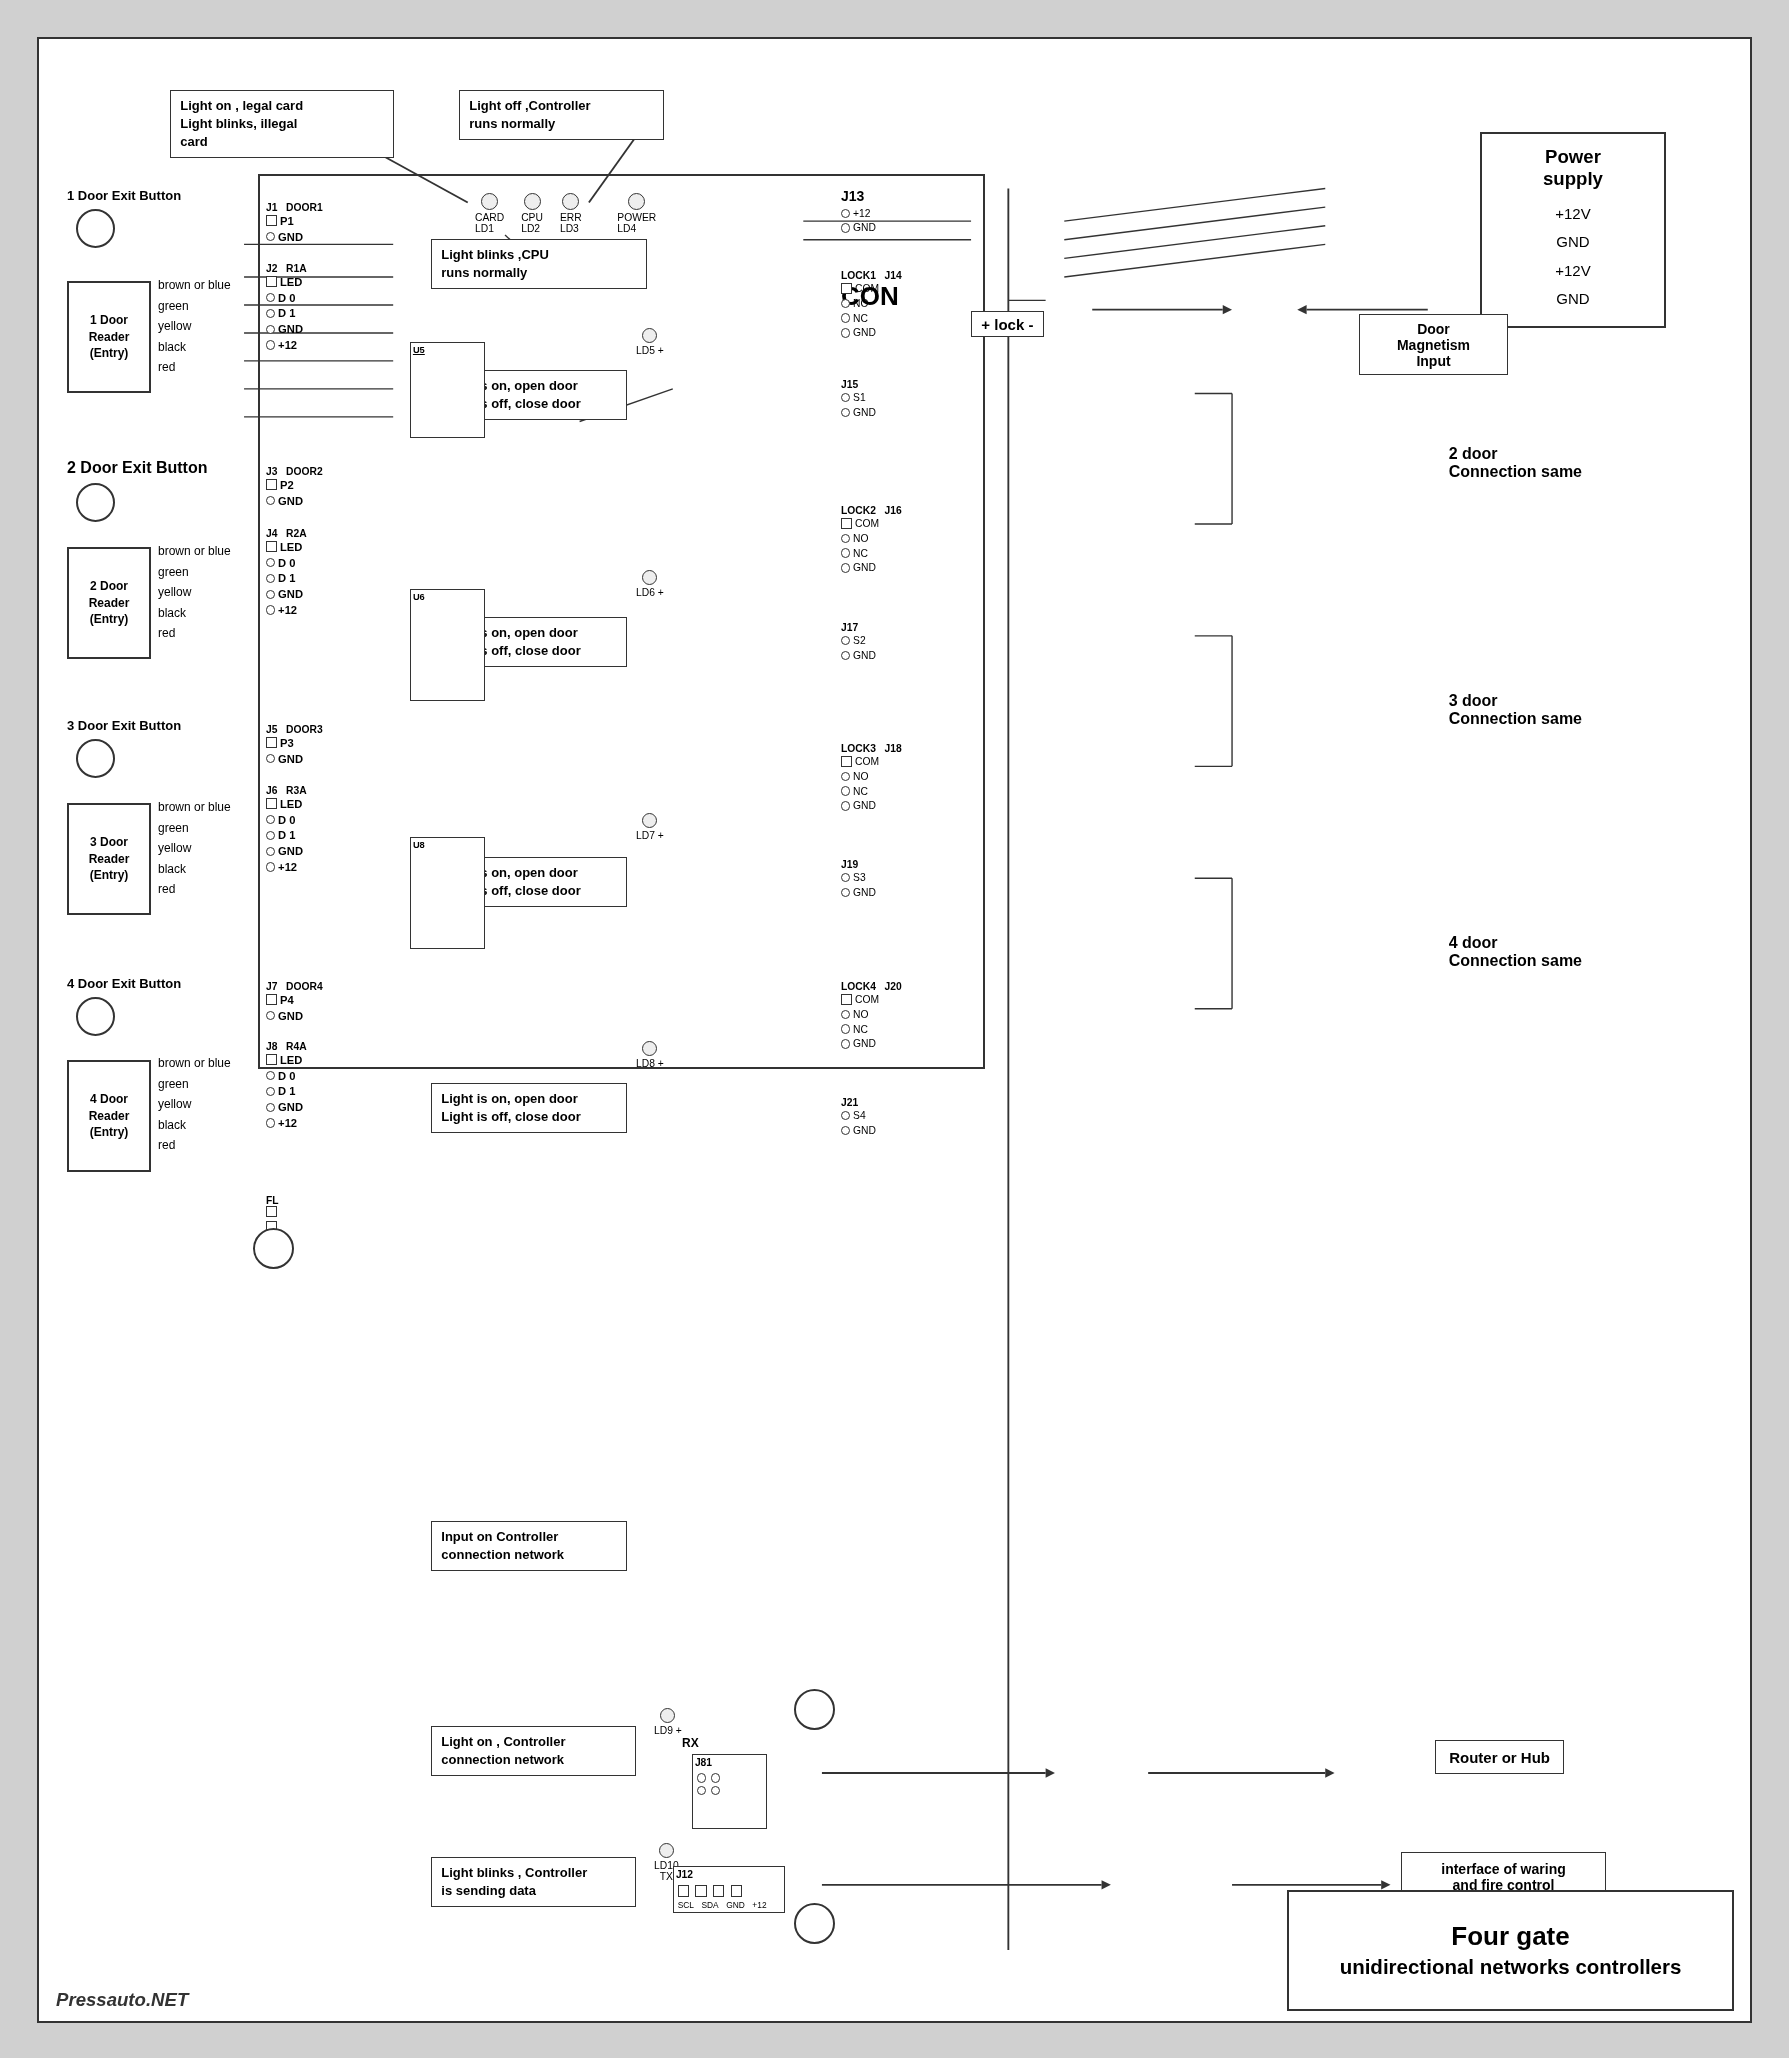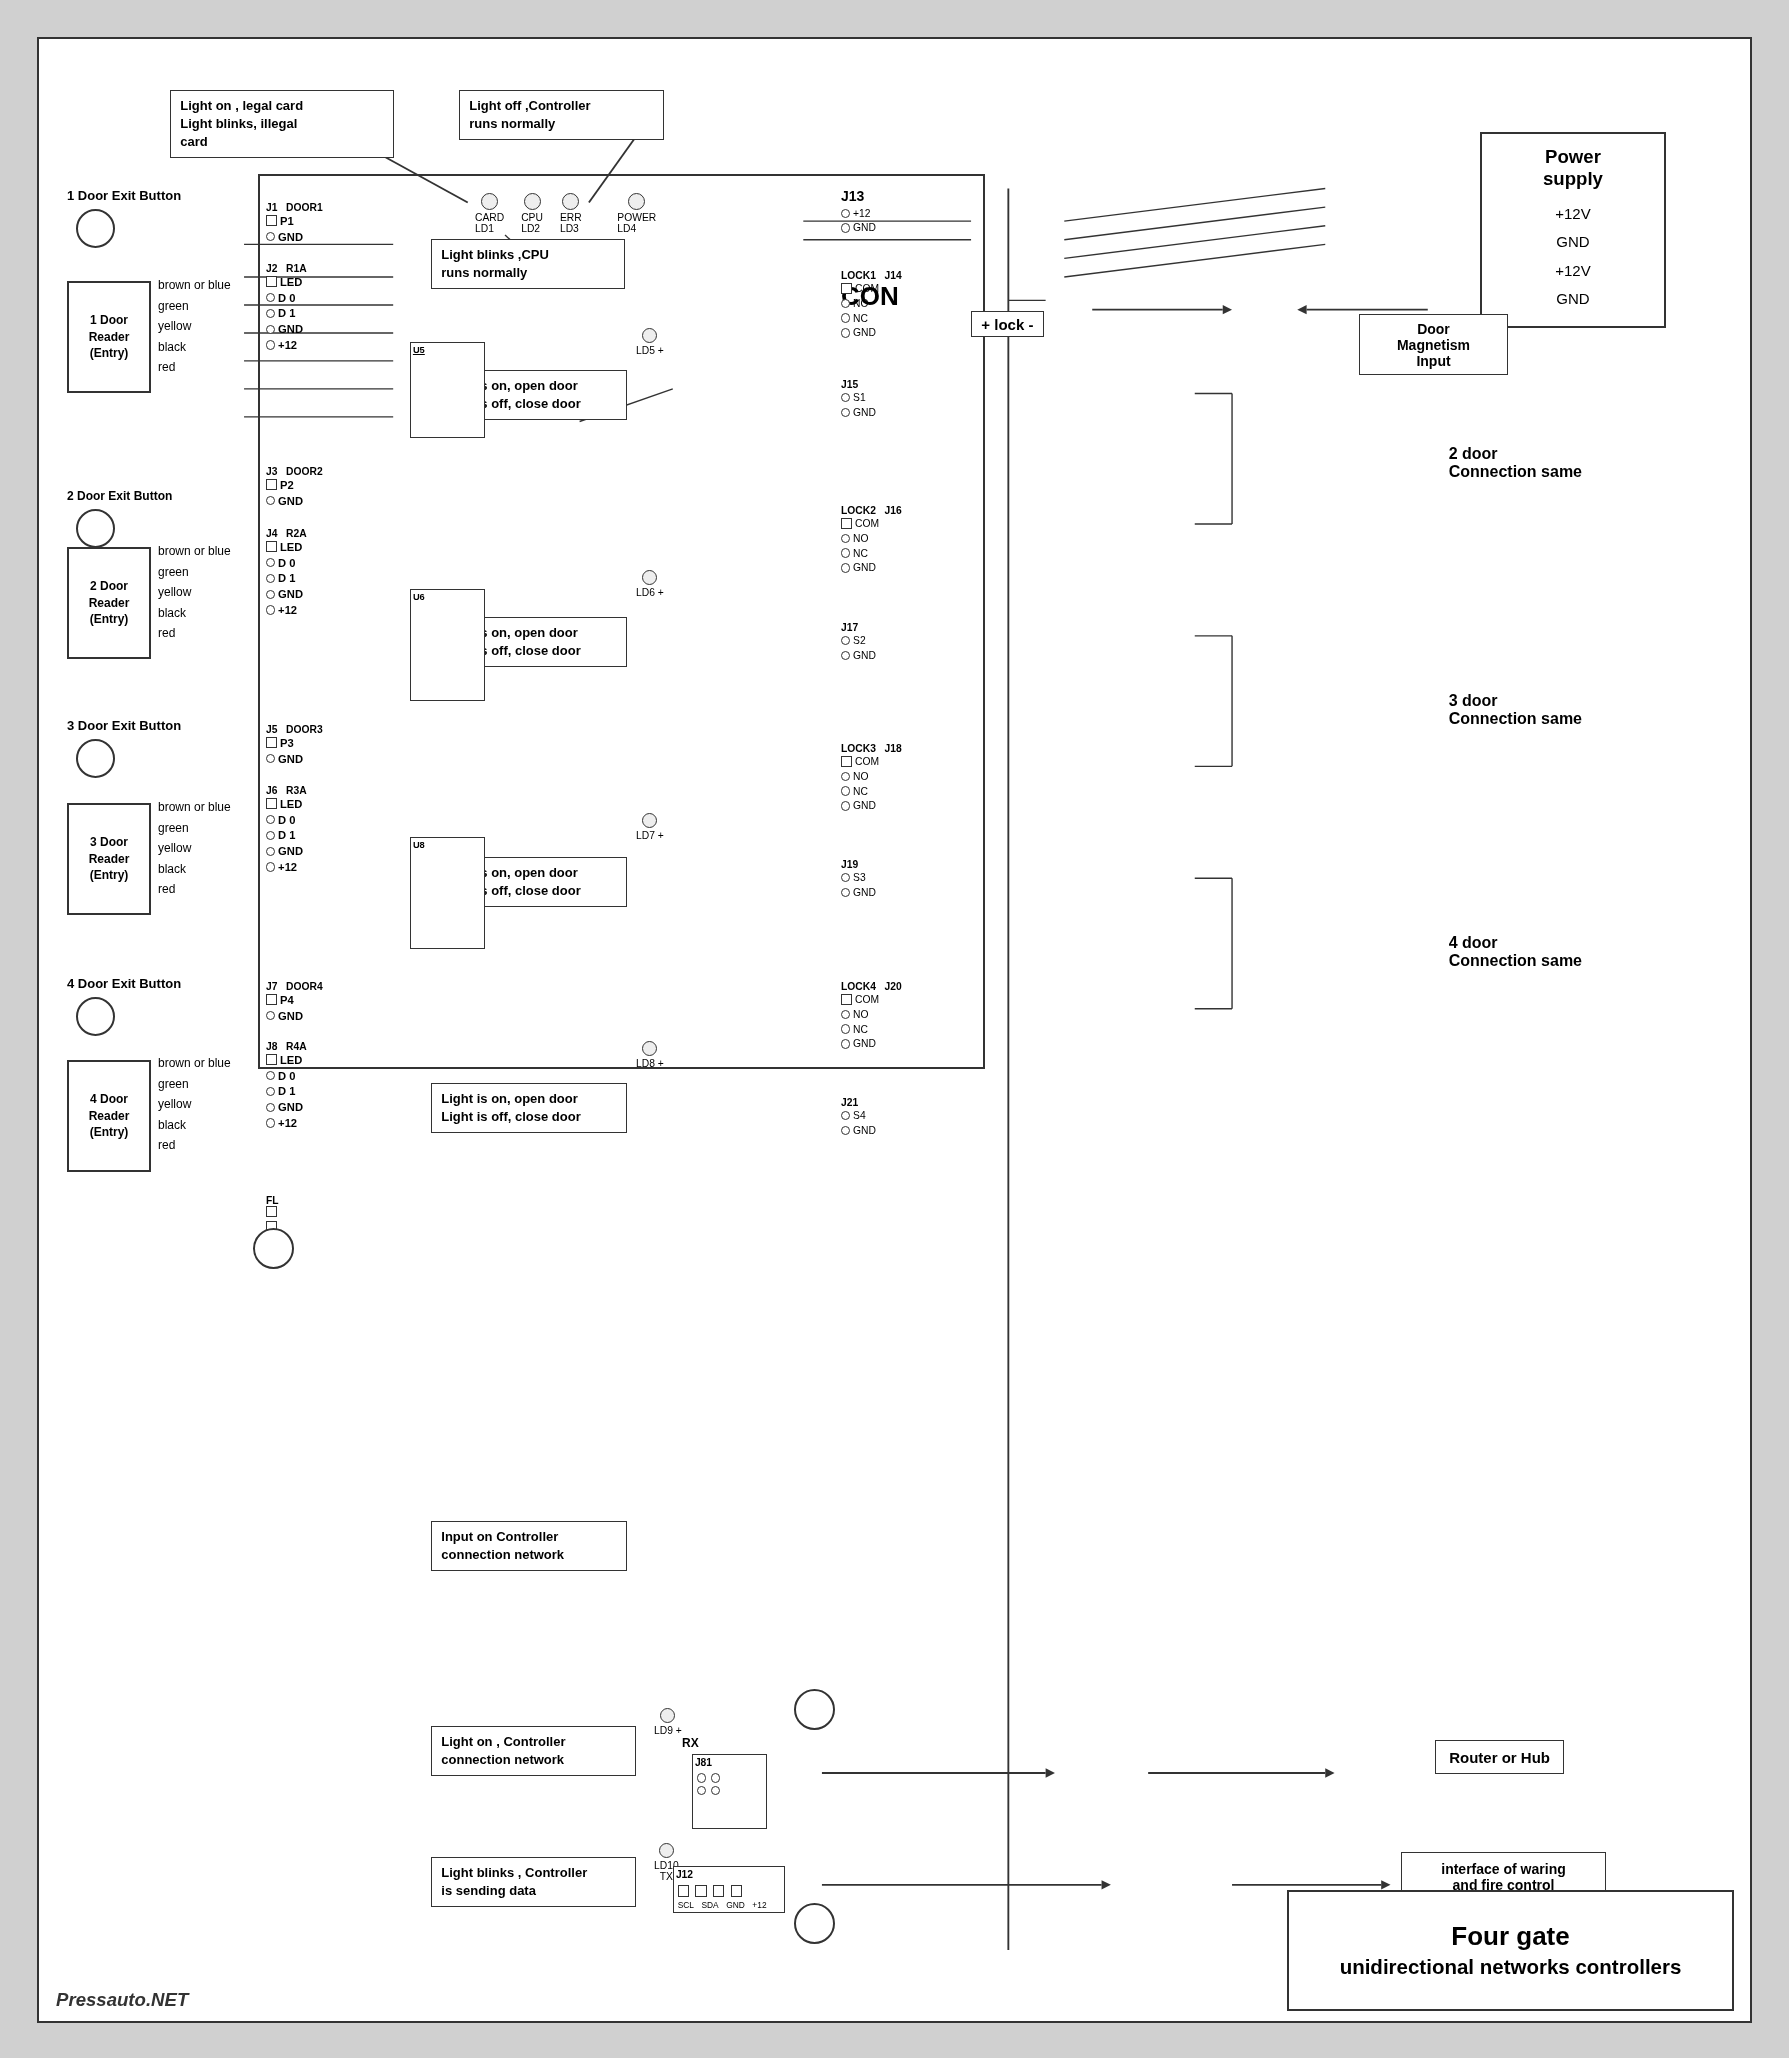--- a/index.html
+++ b/index.html
@@ -238,21 +238,21 @@
     </svg>
 
     <div class="annotation-box" style="top:51px; left:131px; width:224px;">
       <span>Light on , legal card<br>Light blinks, illegal<br>card</span>
     </div>
 
     <div class="annotation-box" style="top:51px; left:420px; width:205px;">
       <span>Light off ,Controller<br>runs normally</span>
     </div>
 
-    <div class="annotation-box" style="top:200px; left:392px; width:194px;">
+    <div class="annotation-box" style="top:200px; left:392px; width:216px;">
       <span>Light blinks ,CPU<br>runs normally</span>
     </div>
 
     <div style="position:absolute; top:154px; left:436px; display:flex; gap:17px;">
       <div class="led-item">
         <div class="led-circle"></div>
         <span style="font-size:10.3px;">CARD<br>LD1</span>
       </div>
       <div class="led-item">
         <div class="led-circle"></div>
@@ -324,21 +324,21 @@
             <span>P1</span>
           </div>
         <div class="pin-row">
             <div class="pin-circle"></div>
             <span>GND</span>
           </div>
       </div>
     </div>
 
     <div style="position:absolute; top:420px; left:28px;">
-      <div style="font-size:12px; font-weight:bold; margin-bottom:5.6px;margin-top:30px;">2 Door Exit Button</div>
+      <div style="font-size:16px; font-weight:bold; margin-bottom:5.6px;">2 Door Exit Button</div>
       <div style="width:39px; height:39px; border-radius:50%; border:2.3px solid #333; background:white; margin:3.7px 0 3.7px 9.3px;"></div>
     </div>
 
     <div style="position:absolute; top:508px; left:28px; width:84px; height:112px; border:2.3px solid #333; background:white; display:flex; align-items:center; justify-content:center; text-align:center;">
       <span style="font-size:12px; font-weight:bold; line-height:1.4;">2 Door<br>Reader<br>(Entry)</span>
     </div>
 
     <div style="position:absolute; top:502px; left:119px; font-size:12px; line-height:20.5px;">
       <div>brown or blue</div>
       <div>green</div>

